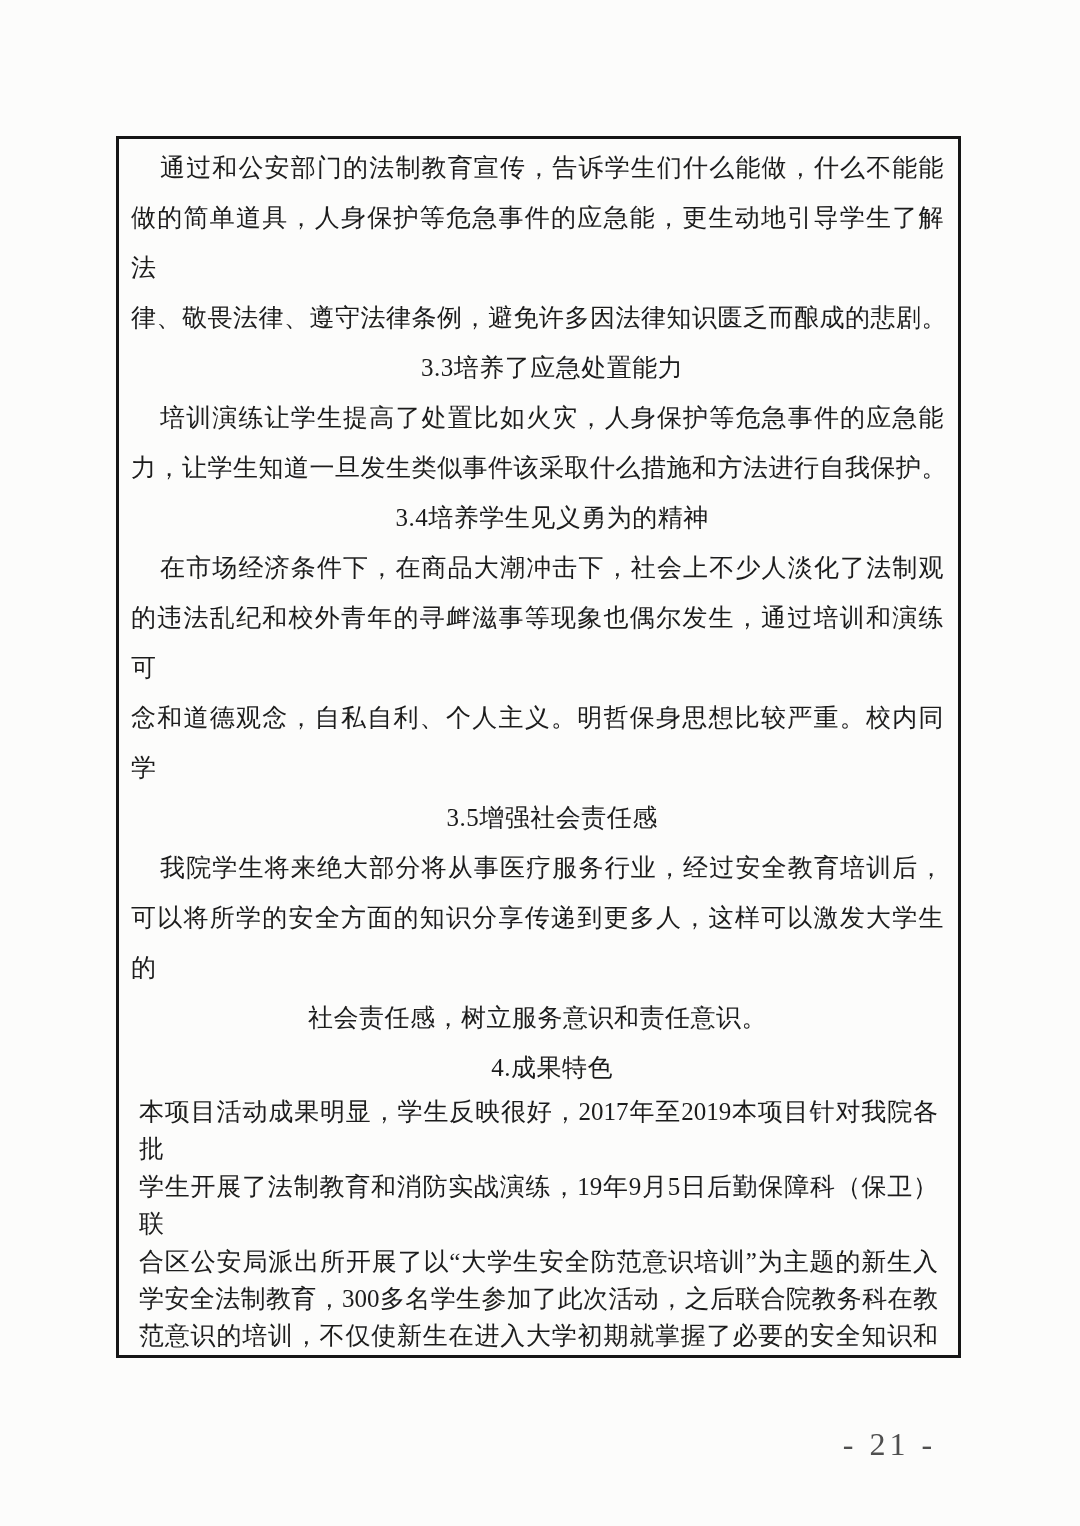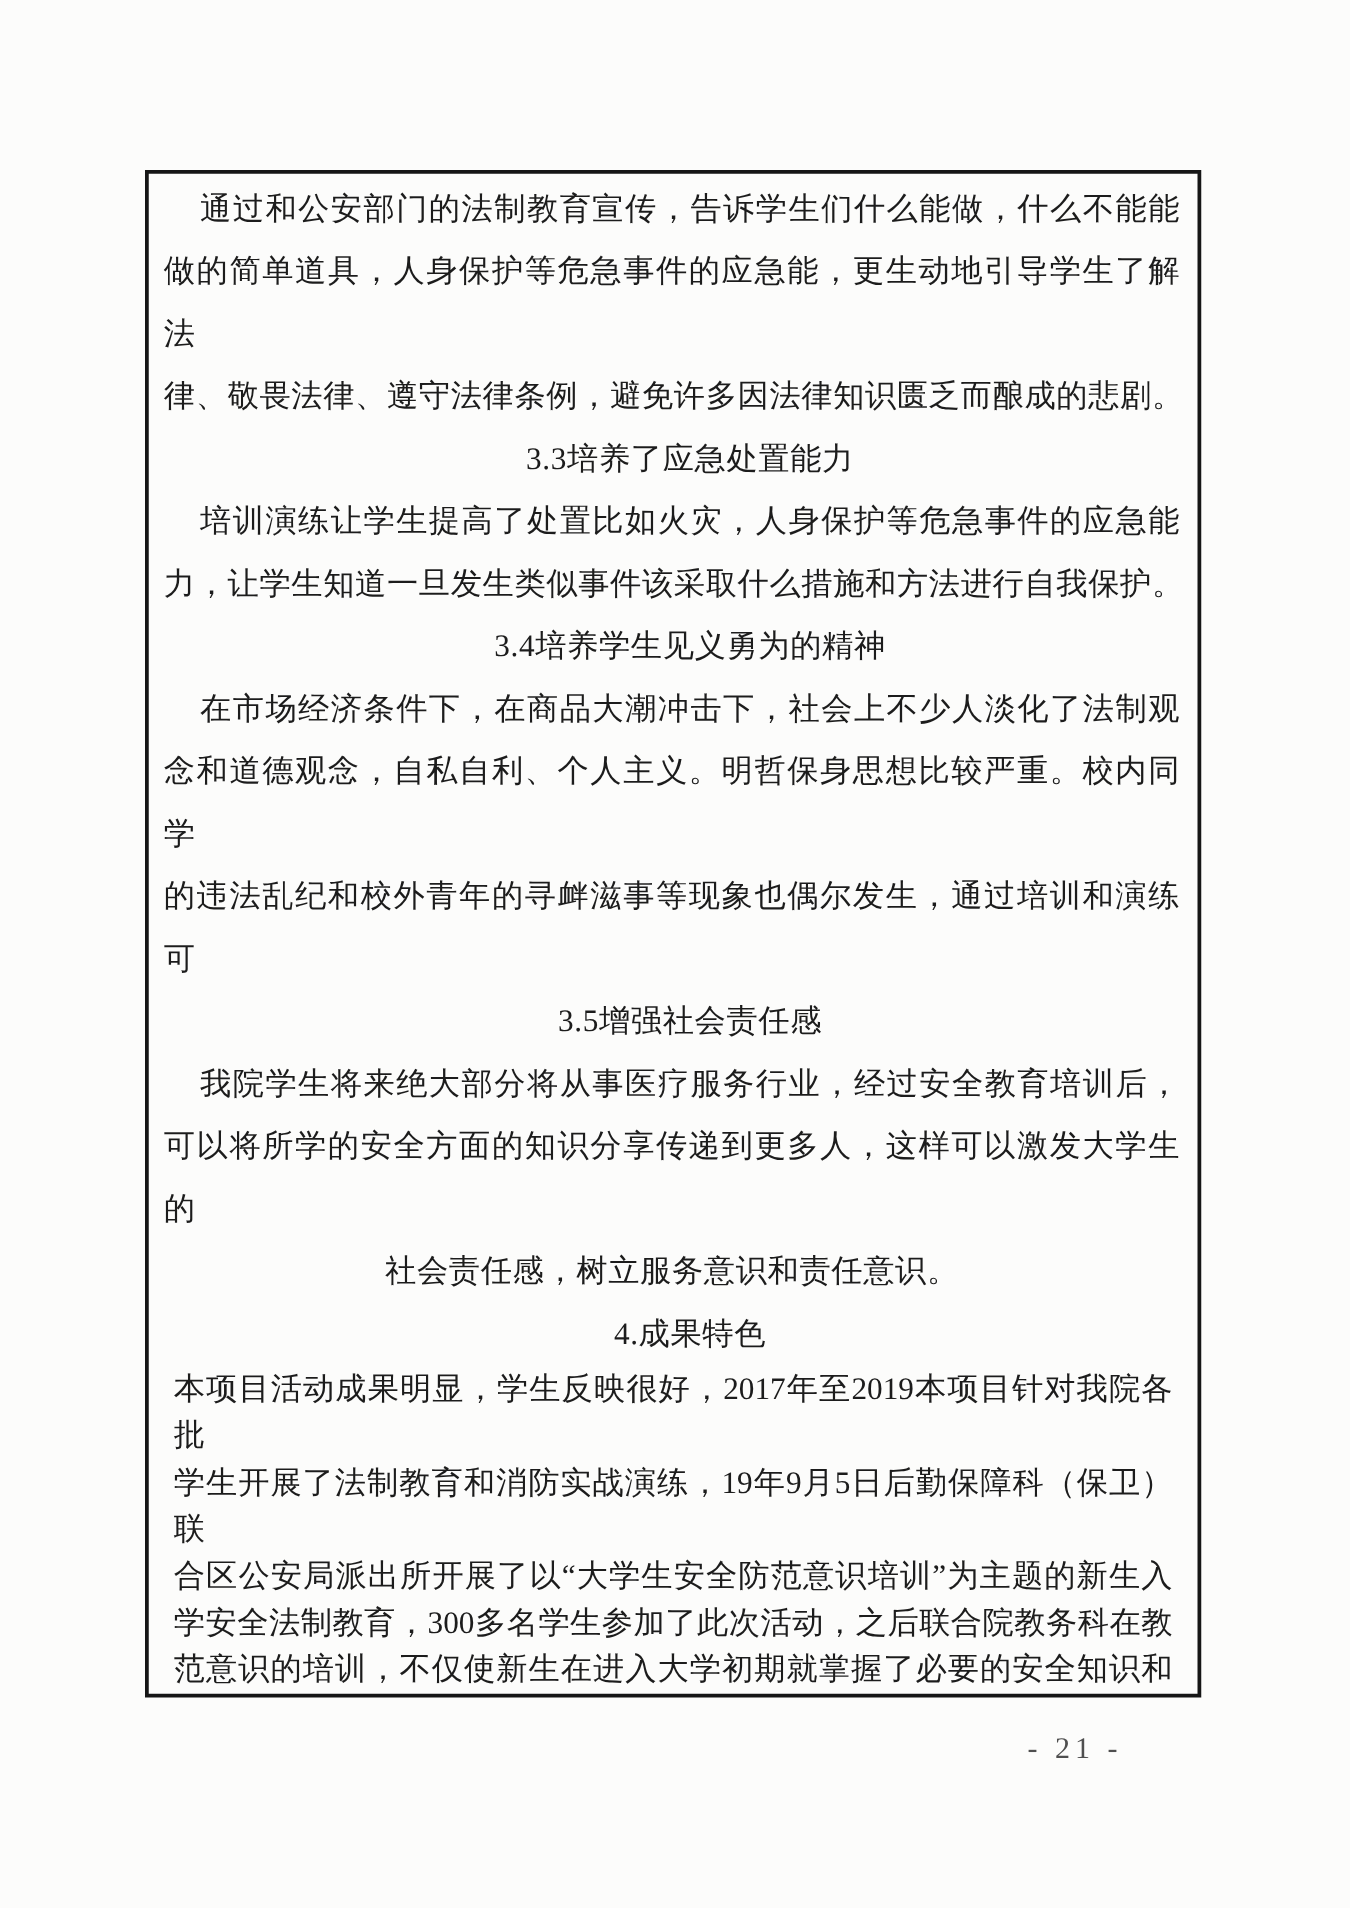--- a/index.html
+++ b/index.html
@@ -50,43 +50,43 @@
     text-align-last: justify;
     text-justify: inter-character;
     white-space: normal;
   }
   .line.indent {
     text-indent: 29px;
   }
   .page-number {
     position: absolute;
     left: 822px;
-    top: 1386px;
+    top: 1426px;
     width: 135px;
-    text-align: left;
-    font-size: 24px;
+    text-align: center;
+    font-size: 32px;
     letter-spacing: 4px;
     color: #4f4f4f;
   }
 </style>
 </head>
 <body>
 
 <div class="page">
   <div class="content-box">
       <div class="line body indent fill">通过和公安部门的法制教育宣传，告诉学生们什么能做，什么不能能</div>
       <div class="line body fill">做的简单道具，人身保护等危急事件的应急能，更生动地引导学生了解法</div>
       <div class="line body">律、敬畏法律、遵守法律条例，避免许多因法律知识匮乏而酿成的悲剧。</div>
       <div class="line body indent">3.3培养了应急处置能力</div>
       <div class="line body indent fill">培训演练让学生提高了处置比如火灾，人身保护等危急事件的应急能</div>
       <div class="line body">力，让学生知道一旦发生类似事件该采取什么措施和方法进行自我保护。</div>
       <div class="line body indent">3.4培养学生见义勇为的精神</div>
       <div class="line body indent fill">在市场经济条件下，在商品大潮冲击下，社会上不少人淡化了法制观</div>
+      <div class="line body fill">的违法乱纪和校外青年的寻衅滋事等现象也偶尔发生，通过培训和演练可</div>
       <div class="line body fill">念和道德观念，自私自利、个人主义。明哲保身思想比较严重。校内同学</div>
-      <div class="line body fill">的违法乱纪和校外青年的寻衅滋事等现象也偶尔发生，通过培训和演练可</div>
       <div class="line body indent">3.5增强社会责任感</div>
       <div class="line body indent fill">我院学生将来绝大部分将从事医疗服务行业，经过安全教育培训后，</div>
       <div class="line body fill">可以将所学的安全方面的知识分享传递到更多人，这样可以激发大学生的</div>
       <div class="line body">社会责任感，树立服务意识和责任意识。</div>
       <div class="line body indent">4.成果特色</div>
       <div class="line dense fill">本项目活动成果明显，学生反映很好，2017年至2019本项目针对我院各批</div>
       <div class="line dense fill">学生开展了法制教育和消防实战演练，19年9月5日后勤保障科（保卫）联</div>
       <div class="line dense fill">合区公安局派出所开展了以“大学生安全防范意识培训”为主题的新生入</div>
       <div class="line dense fill">学安全法制教育，300多名学生参加了此次活动，之后联合院教务科在教</div>
       <div class="line dense fill">范意识的培训，不仅使新生在进入大学初期就掌握了必要的安全知识和自</div>

